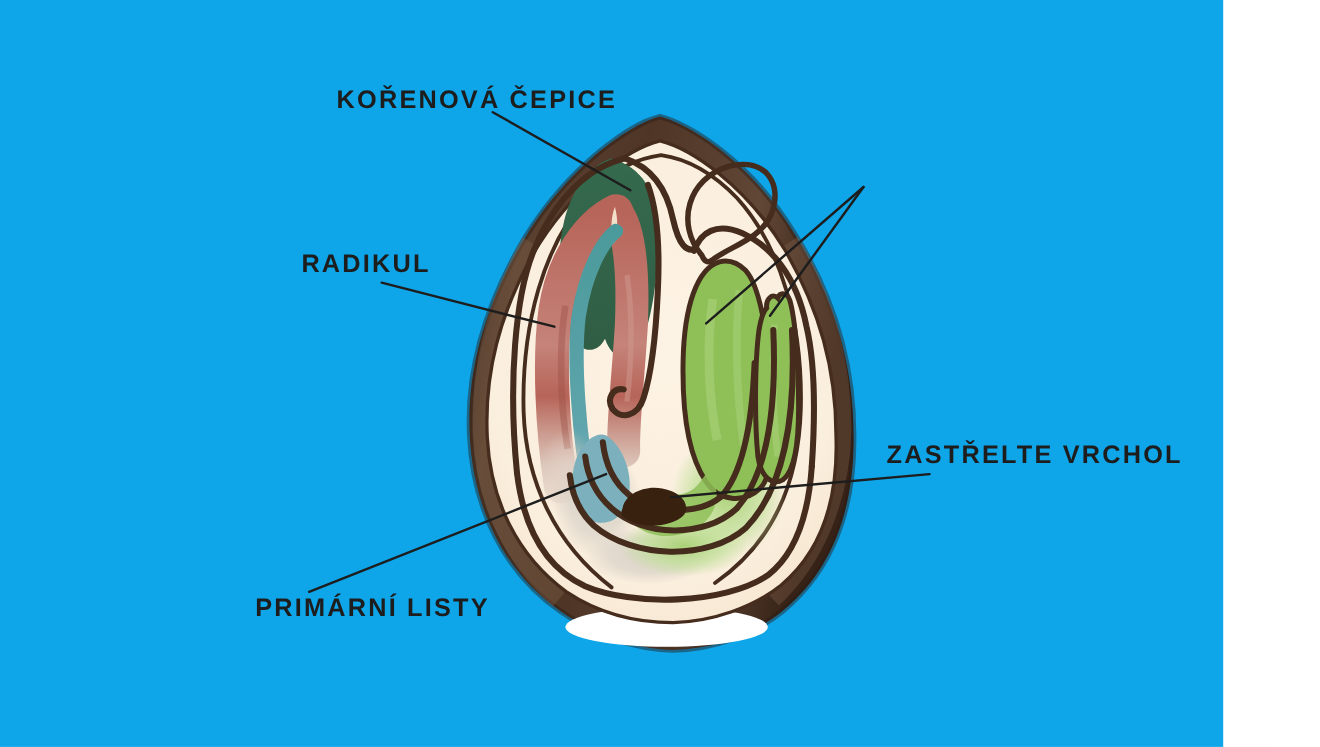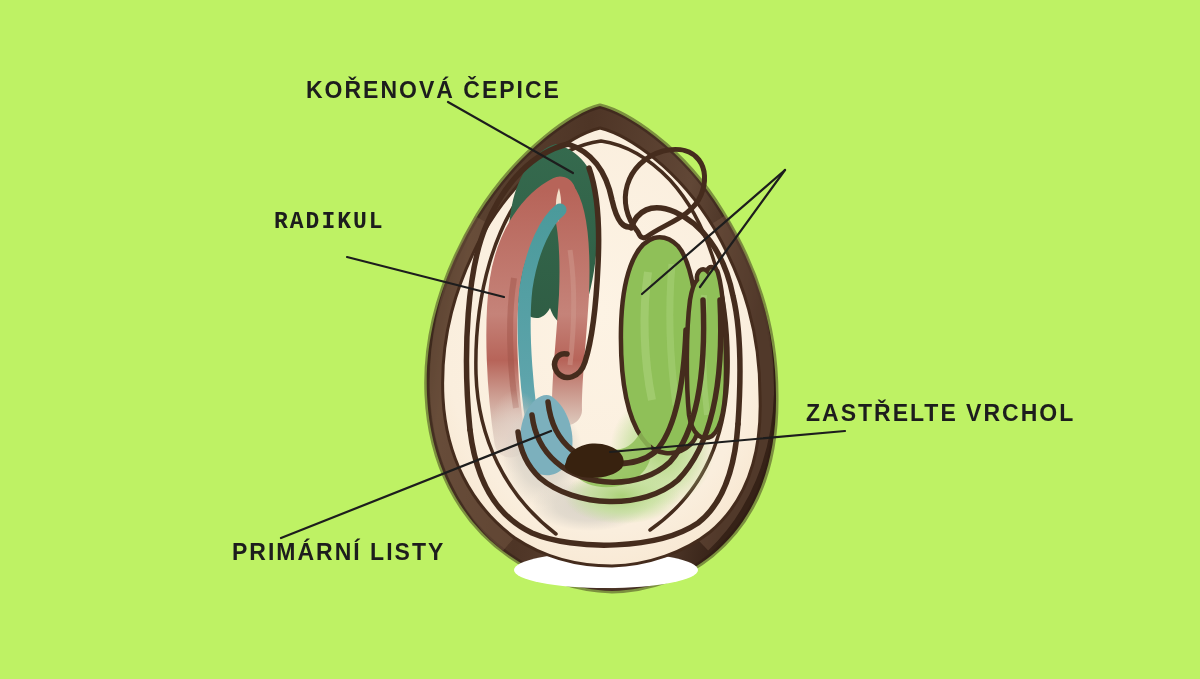--- a/index.html
+++ b/index.html
@@ -1,28 +1,28 @@
 <!DOCTYPE html>
 <html style="--label-text: #1d1d1d; --leader-line: #1d1d1d; --background: #ffffff; --seed-coat: #4e3526; --seed-coat-dark: #2e1d12; --seed-coat-light: #7d5f49; --interior: #faeedd; --interior-edge: #f6e2c8; --outline: #452c1d; --root-cap: #2f5d44; --radicle: #b76459; --radicle-light: #c58379; --plumule-strip: #4b9a9b; --primary-leaves: #7cb0bd; --cotyledon: #8fc058; --cotyledon-light: #c2e09a; --shoot-apex: #38220f; --fade-grey: #d8d2c7; --fade-pink: #e3d2c8;"><head>
 <meta charset="utf-8">
 <style>
   html,body{margin:0;padding:0;background:#ffffff;}
   .stage{
-    position:relative;width:1200px;height:679px;background:#bef264;overflow:hidden;
+    position:relative;width:1112px;height:679px;background:#0ea5e9;overflow:hidden;
     font-family:"Liberation Sans","DejaVu Sans",sans-serif;
   }
   .stage svg{position:absolute;left:0;top:0;}
   .diagram-label{
     position:absolute;white-space:nowrap;
     color:var(--label-text,#1d1d1d);
     font-size:23px;font-weight:600;letter-spacing:2px;line-height:1.1;
   }
   .lbl-root-cap{left:306px;top:78px;}
   .lbl-cotyledons{left:757px;top:140px;}
-  .lbl-radicle{left:274px;top:210px;font-family:Liberation Mono, monospace;}
+  .lbl-radicle{left:274px;top:227px;}
   .lbl-shoot-apex{left:806px;top:401px;}
   .lbl-primary-leaves{left:232px;top:540px;}
 </style>
 </head>
 <body>
 
 <div class="stage">
 
   <svg width="1200" height="679" viewBox="0 0 1200 679">
     <defs>

